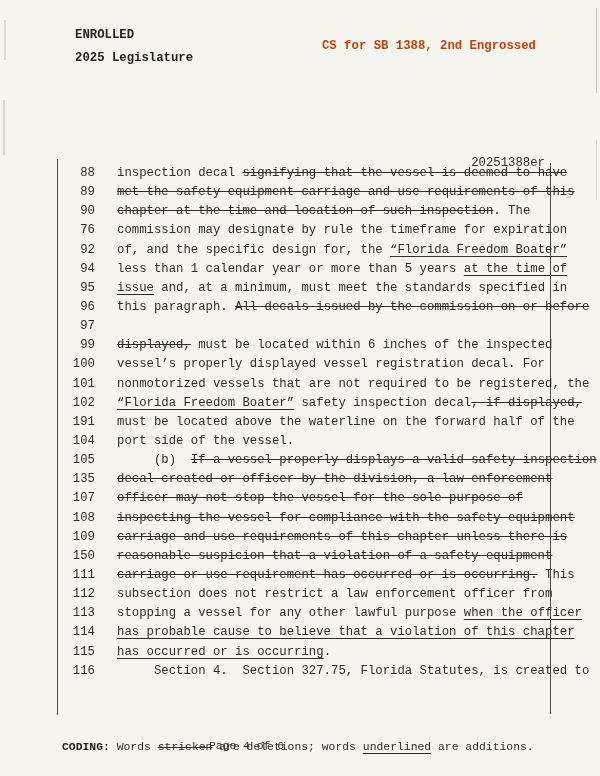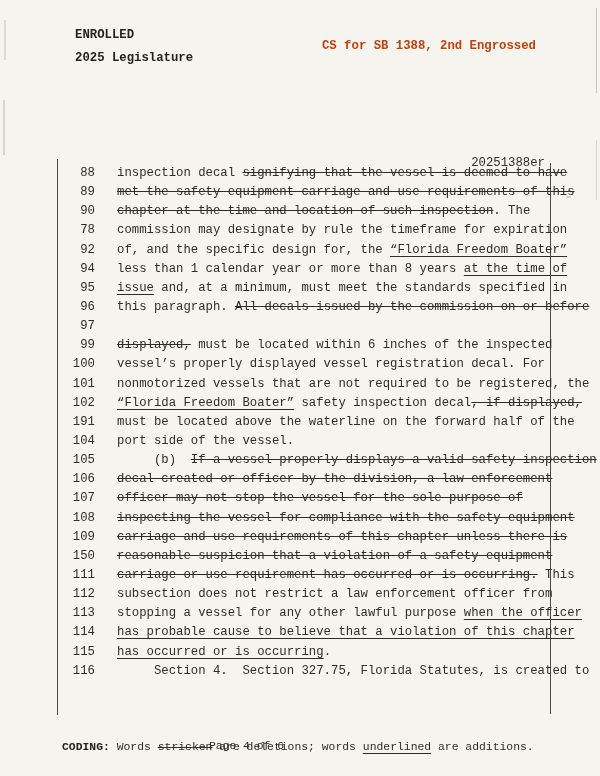--- a/index.html
+++ b/index.html
@@ -75,30 +75,30 @@
       </div>
       <div class="line-row">
         <span class="line-num">89</span>
         <span class="line-text"><span class="s">met the safety equipment carriage and use requirements of this</span></span>
       </div>
       <div class="line-row">
         <span class="line-num">90</span>
         <span class="line-text"><span class="s">chapter at the time and location of such inspection</span><span>. The</span></span>
       </div>
       <div class="line-row">
-        <span class="line-num">78</span>
+        <span class="line-num">76</span>
         <span class="line-text"><span>commission may designate by rule the timeframe for expiration</span></span>
       </div>
       <div class="line-row">
         <span class="line-num">92</span>
         <span class="line-text"><span>of, and the specific design for, the </span><span class="u">“Florida Freedom Boater”</span></span>
       </div>
       <div class="line-row">
         <span class="line-num">94</span>
-        <span class="line-text"><span>less than 1 calendar year or more than 8 years </span><span class="u">at the time of</span></span>
+        <span class="line-text"><span>less than 1 calendar year or more than 5 years </span><span class="u">at the time of</span></span>
       </div>
       <div class="line-row">
         <span class="line-num">95</span>
         <span class="line-text"><span class="u">issue</span><span> and, at a minimum, must meet the standards specified in</span></span>
       </div>
       <div class="line-row">
         <span class="line-num">96</span>
         <span class="line-text"><span>this paragraph. </span><span class="s">All decals issued by the commission on or before</span></span>
       </div>
       <div class="line-row">
@@ -126,21 +126,21 @@
       </div>
       <div class="line-row">
         <span class="line-num">104</span>
         <span class="line-text"><span>port side of the vessel.</span></span>
       </div>
       <div class="line-row">
         <span class="line-num">105</span>
         <span class="line-text"><span>     (b)  </span><span class="s">If a vessel properly displays a valid safety inspection</span></span>
       </div>
       <div class="line-row">
-        <span class="line-num">106</span>
+        <span class="line-num">135</span>
         <span class="line-text"><span class="s">decal created or officer by the division, a law enforcement</span></span>
       </div>
       <div class="line-row">
         <span class="line-num">107</span>
         <span class="line-text"><span class="s">officer may not stop the vessel for the sole purpose of</span></span>
       </div>
       <div class="line-row">
         <span class="line-num">108</span>
         <span class="line-text"><span class="s">inspecting the vessel for compliance with the safety equipment</span></span>
       </div>

